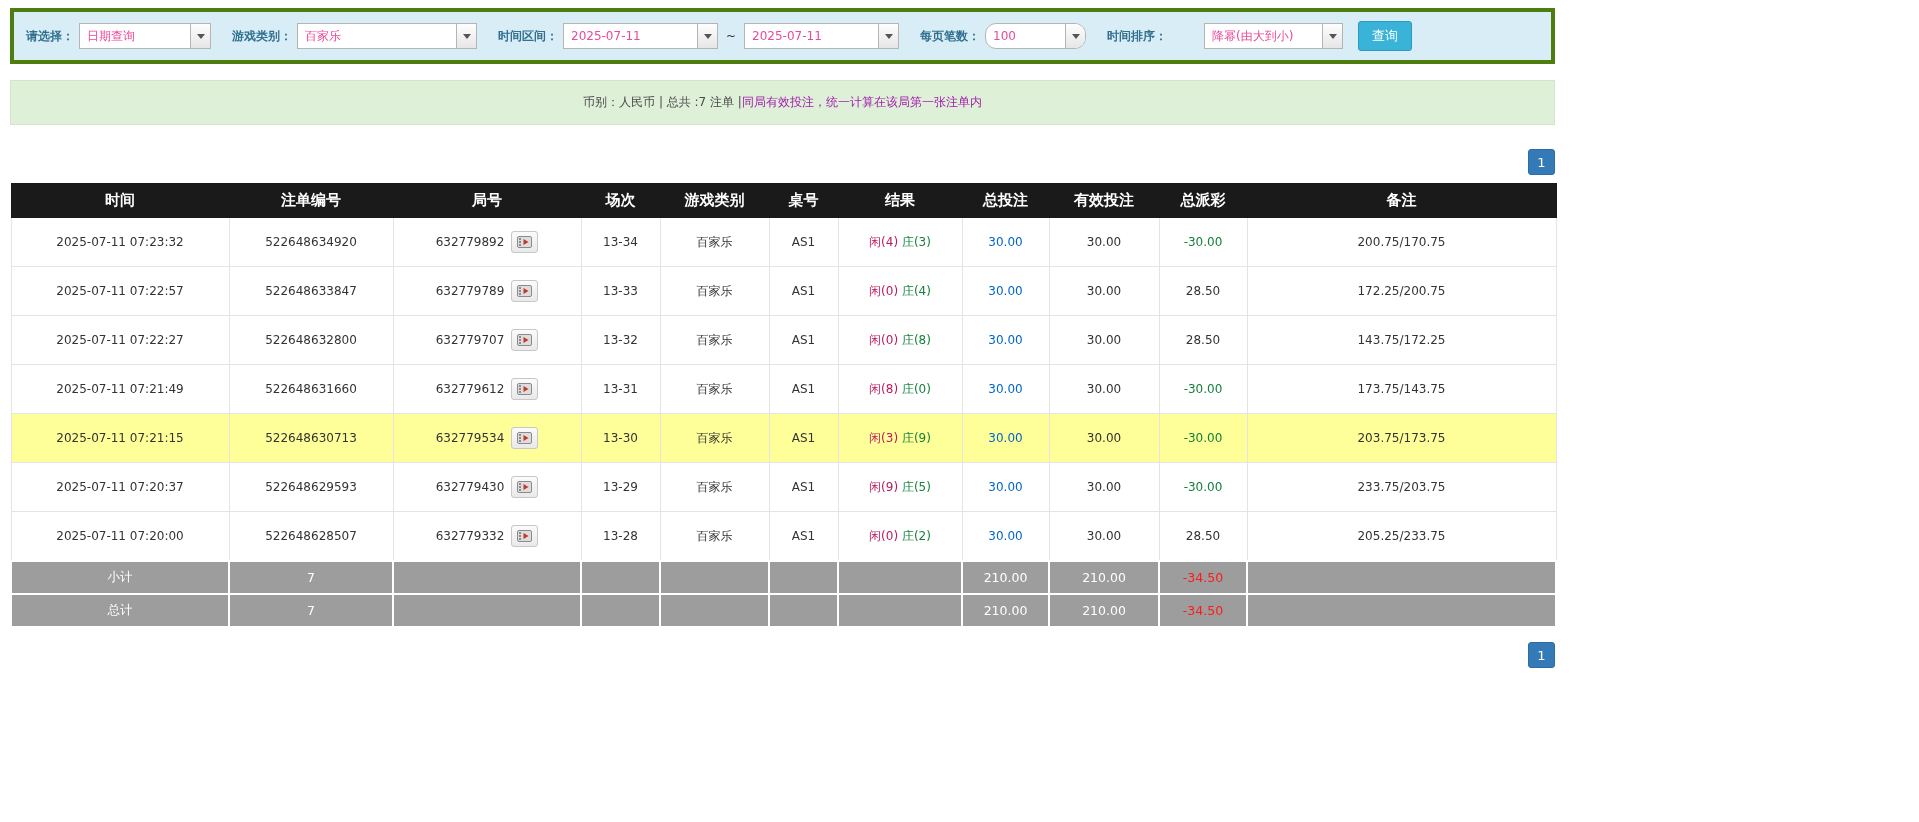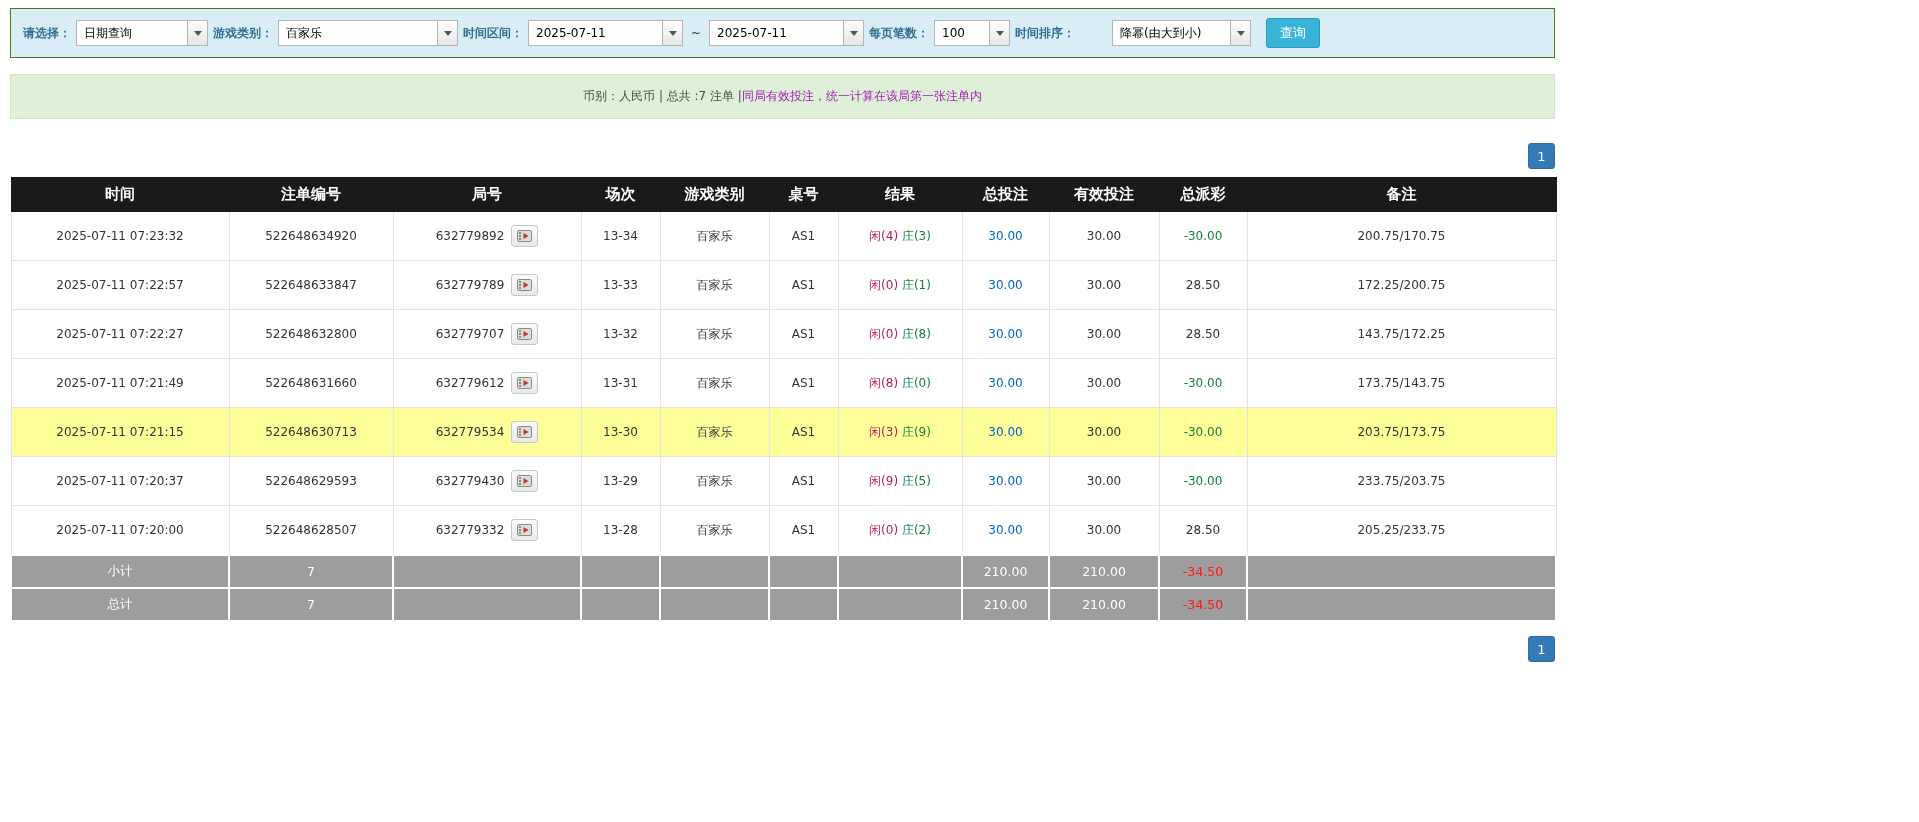--- a/index.html
+++ b/index.html
@@ -14,46 +14,46 @@
   .page-title {
     font-size: 19px;
     font-weight: 400;
     color: #333;
     margin: 10px 2px 16px 2px;
   }
 
   
   .filter-bar {
     background: #d9edf7;
-    border: 1px solid #4d7c0f;
+    border: 4px solid #4d7c0f;
     padding: 9px 10px;
     display: flex;
     align-items: center;
     gap: 5px;
     white-space: nowrap;
   }
   .filter-label {
     color: #31708f;
     font-weight: bold;
-    margin-left: 0;
+    margin-left: 16px;
   }
   .filter-label:first-child { margin-left: 2px; }
   .combo {
     display: inline-flex;
     height: 26px;
     background: #fff;
     border: 1px solid #b5b5b5;
     overflow: hidden;
   }
   .combo input {
     border: none;
     outline: none;
     padding: 0 7px;
     font-size: 12px;
-    color: #000000;
+    color: #ec4899;
     width: 100%;
     font-family: inherit;
     background: transparent;
   }
   .combo-arrow {
     width: 20px;
     flex: 0 0 20px;
     background: linear-gradient(#fefefe, #e6e6e6);
     border-left: 1px solid #b5b5b5;
     display: flex;
@@ -63,21 +63,21 @@
   }
   .caret {
     width: 0; height: 0;
     border-left: 4px solid transparent;
     border-right: 4px solid transparent;
     border-top: 5px solid #555;
   }
   .w132 { width: 132px; }
   .w180 { width: 180px; }
   .w155 { width: 155px; }
-  .w97  { width: 76px; }
+  .w97  { width: 101px; border-radius: 11px; }
   .w158 { width: 139px; margin-left: 32px; }
   .tilde { margin: 0 3px; color: #333; }
   .btn-search {
     margin-left: 10px;
     background: #39b3d7;
     border: 1px solid #2a9bbf;
     color: #fff;
     font-size: 13px;
     padding: 5px 13px;
     border-radius: 3px;
@@ -314,21 +314,21 @@
                   </svg>
                 </span>
               </button>
             </span>
           </td>
           <td>13-33</td>
           <td>百家乐</td>
           <td>AS1</td>
           <td>
             <span class="blue">闲(0)</span>
-            <span class="red">庄(1)</span>
+            <span class="red">庄(4)</span>
           </td>
           <td>
             <span class="bet-link">30.00</span>
           </td>
           <td>30.00</td>
           <td>28.50</td>
           <td>172.25/200.75</td>
         </tr>
         <tr>
           <td>2025-07-11 07:22:27</td>

